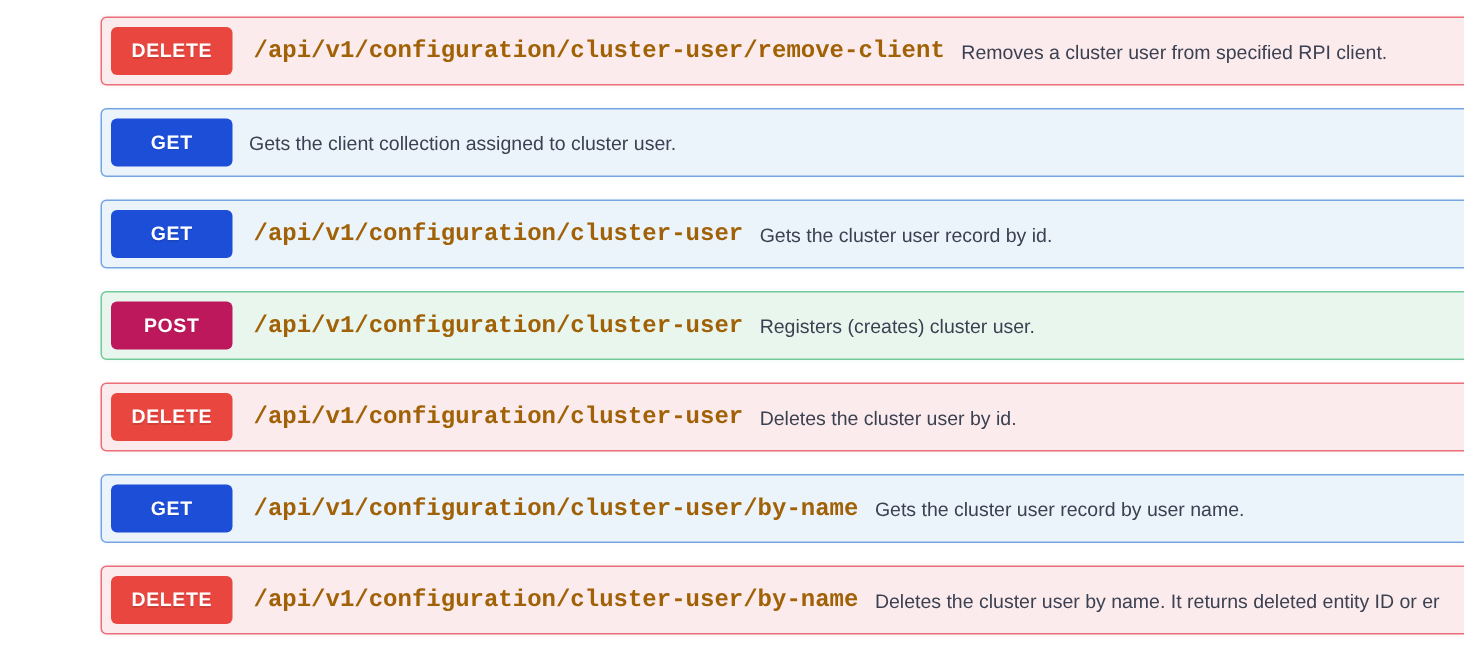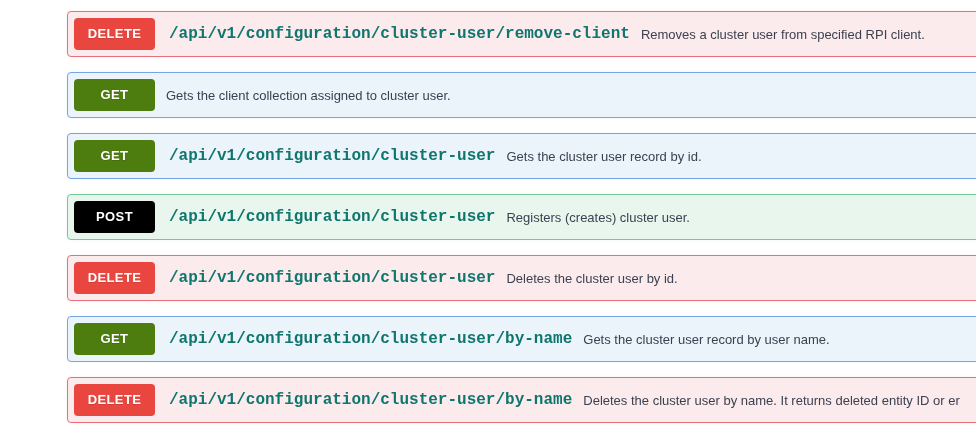--- a/index.html
+++ b/index.html
@@ -66,31 +66,31 @@
     border-radius: 4px;
     text-align: center;
     font-size: 13px;
     font-weight: bold;
     letter-spacing: 0.4px;
     color: #ffffff;
     text-shadow: 0 1px 0 rgba(0,0,0,0.10);
     font-family: "Liberation Sans", sans-serif;
     user-select: none;
   }
-  .op-block.get  .op-method { background: #4d7c0f; }
-  .op-block.post .op-method { background: #000000; }
+  .op-block.get  .op-method { background: #1d4ed8; }
+  .op-block.post .op-method { background: #be185d; }
   .op-block.delete .op-method { background: #e8463f; }
 
   .op-path {
     flex: 0 0 auto;
     margin-left: 14px;
     font-family: "Liberation Mono", monospace;
     font-size: 16px;
     font-weight: bold;
-    color: #0f766e;
+    color: #a16207;
     white-space: nowrap;
   }
 
   .op-desc {
     flex: 1 1 auto;
     margin-left: 11px;
     padding-right: 10px;
     font-family: "Liberation Sans", sans-serif;
     font-size: 13px;
     color: #3b4151;

